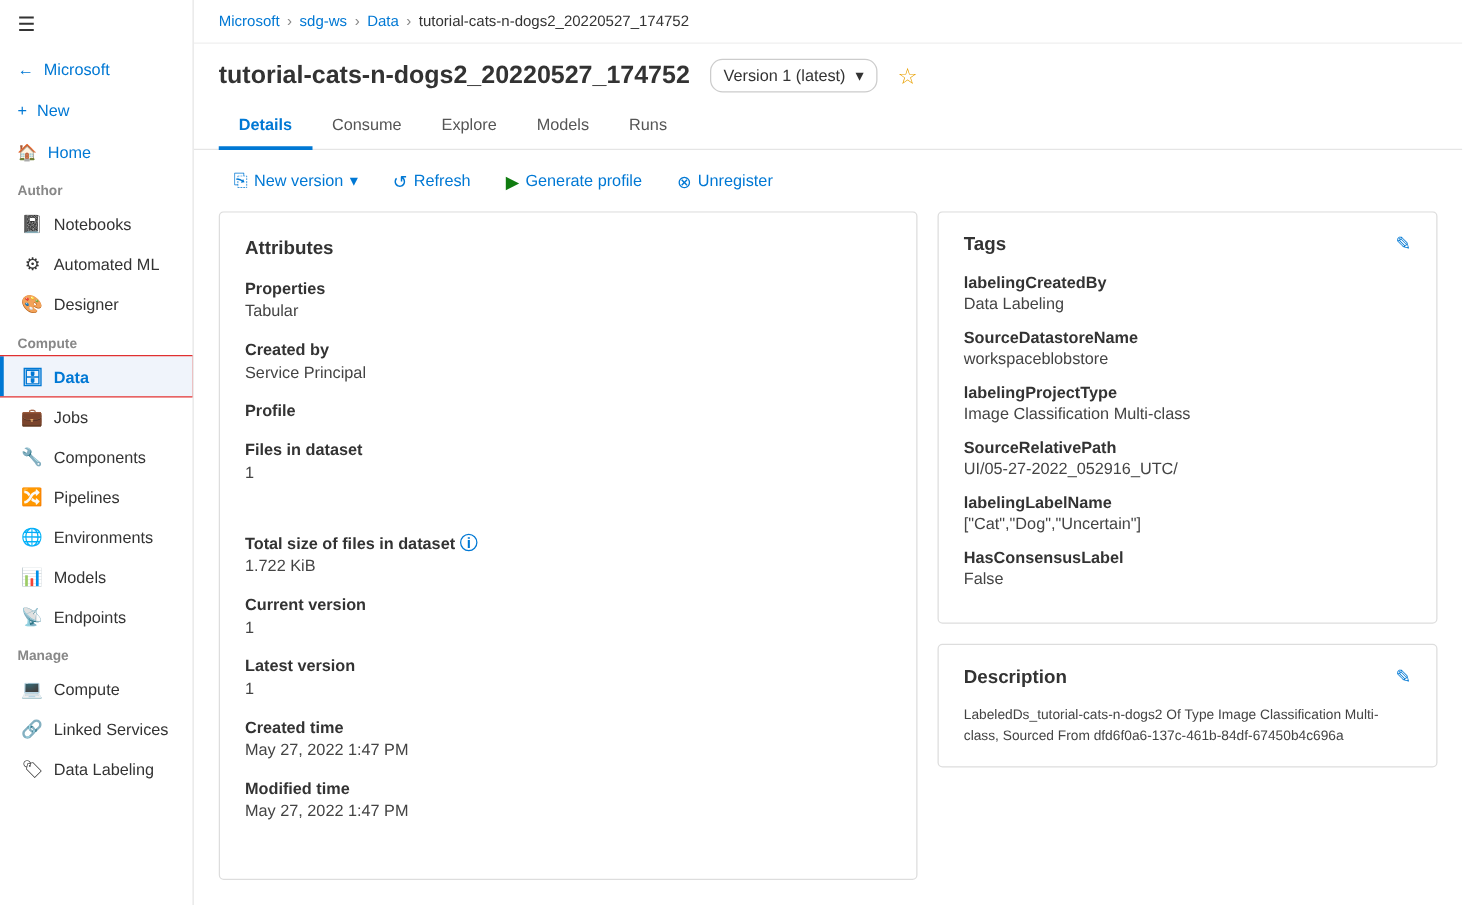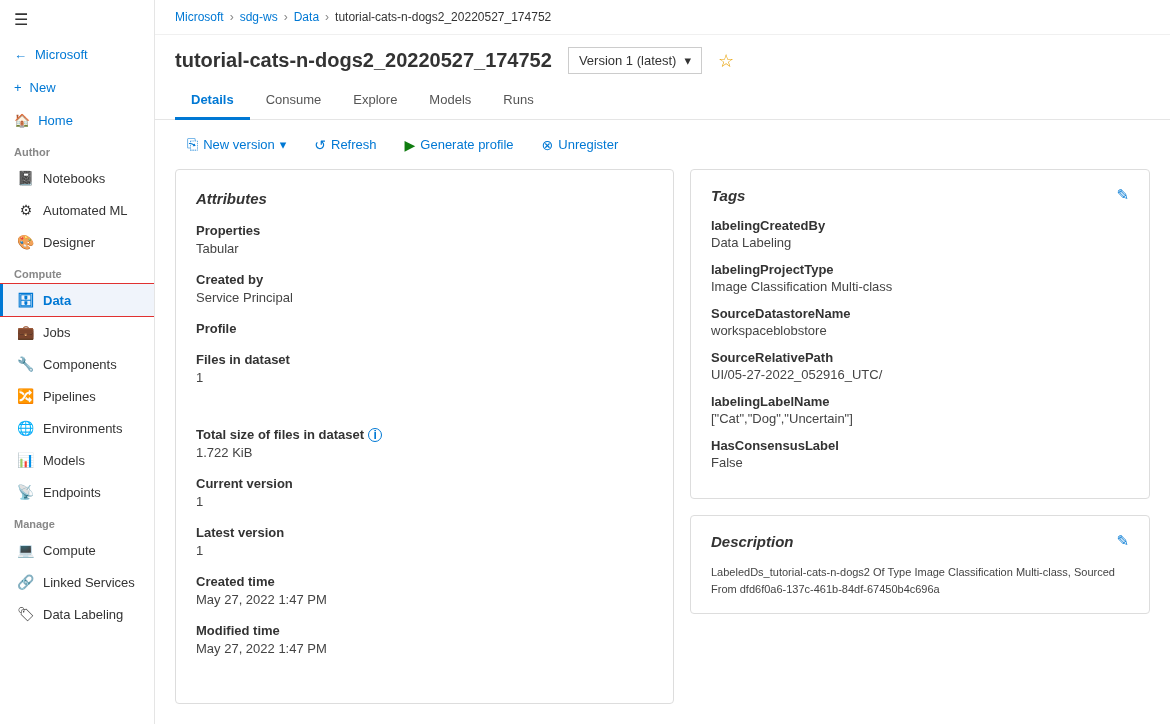--- a/index.html
+++ b/index.html
@@ -106,21 +106,21 @@
     }
     .page-title {
       font-size: 20px;
       font-weight: 600;
       color: #333;
     }
     .version-dropdown {
       display: flex;
       align-items: center;
       border: 1px solid #ccc;
-      border-radius: 0;
+      border-radius: 10px;
       padding: 5px 10px;
       cursor: pointer;
       font-size: 13px;
       gap: 8px;
       background: #fff;
     }
     .star-icon { color: #e8a000; font-size: 18px; cursor: pointer; }
 
     
     .tabs {
@@ -179,37 +179,36 @@
       border: 1px solid #ddd;
       border-radius: 4px;
       padding: 20px;
       background: #fff;
     }
     .panel-title {
       font-size: 15px;
       font-weight: 600;
       color: #333;
       margin-bottom: 16px;
-      font-style: italic;
     }
     .attr-group { margin-bottom: 16px; }
     .attr-label {
       font-weight: 600;
       font-size: 13px;
       color: #333;
       margin-bottom: 3px;
     }
     .attr-value {
       font-size: 13px;
       color: #444;
     }
 
     
     .right-panel {
-      width: 460px;
+      width: 400px;
       display: flex;
       flex-direction: column;
       gap: 16px;
     }
 
     
     .tags-panel {
       border: 1px solid #ddd;
       border-radius: 4px;
       padding: 16px 20px;
@@ -404,21 +403,21 @@
         <div class="attr-value">Service Principal</div>
       </div>
       <div class="attr-group">
         <div class="attr-label">Profile</div>
       </div>
       <div class="attr-group">
         <div class="attr-label">Files in dataset</div>
         <div class="attr-value">1</div>
       </div>
       <div class="attr-group">
-        <div class="attr-label" style="display:flex;align-items:flex-end;gap:4px;margin-top:42px;">
+        <div class="attr-label" style="display:flex;align-items:flex-start;gap:4px;margin-top:42px;">
           <span>Total size of files in dataset</span>
           <span style="color:#0078d4;font-size:12px;border:1px solid #0078d4;border-radius:50%;width:14px;height:14px;display:inline-flex;align-items:center;justify-content:center;font-weight:600;">i</span>
         </div>
         <div class="attr-value">1.722 KiB</div>
       </div>
       <div class="attr-group">
         <div class="attr-label">Current version</div>
         <div class="attr-value">1</div>
       </div>
       <div class="attr-group">
@@ -440,26 +439,26 @@
       <div class="tags-panel">
         <div class="panel-header">
           <div class="panel-title" style="margin-bottom:0;">Tags</div>
           <span class="edit-icon">✎</span>
         </div>
         <div class="tag-row">
           <div class="tag-key">labelingCreatedBy</div>
           <div class="tag-val">Data Labeling</div>
         </div>
         <div class="tag-row">
+          <div class="tag-key">SourceDatastoreName</div>
+          <div class="tag-val">workspaceblobstore</div>
+        </div>
+        <div class="tag-row">
           <div class="tag-key">labelingProjectType</div>
           <div class="tag-val">Image Classification Multi-class</div>
-        </div>
-        <div class="tag-row">
-          <div class="tag-key">SourceDatastoreName</div>
-          <div class="tag-val">workspaceblobstore</div>
         </div>
         <div class="tag-row">
           <div class="tag-key">SourceRelativePath</div>
           <div class="tag-val">UI/05-27-2022_052916_UTC/</div>
         </div>
         <div class="tag-row">
           <div class="tag-key">labelingLabelName</div>
           <div class="tag-val">["Cat","Dog","Uncertain"]</div>
         </div>
         <div class="tag-row">

